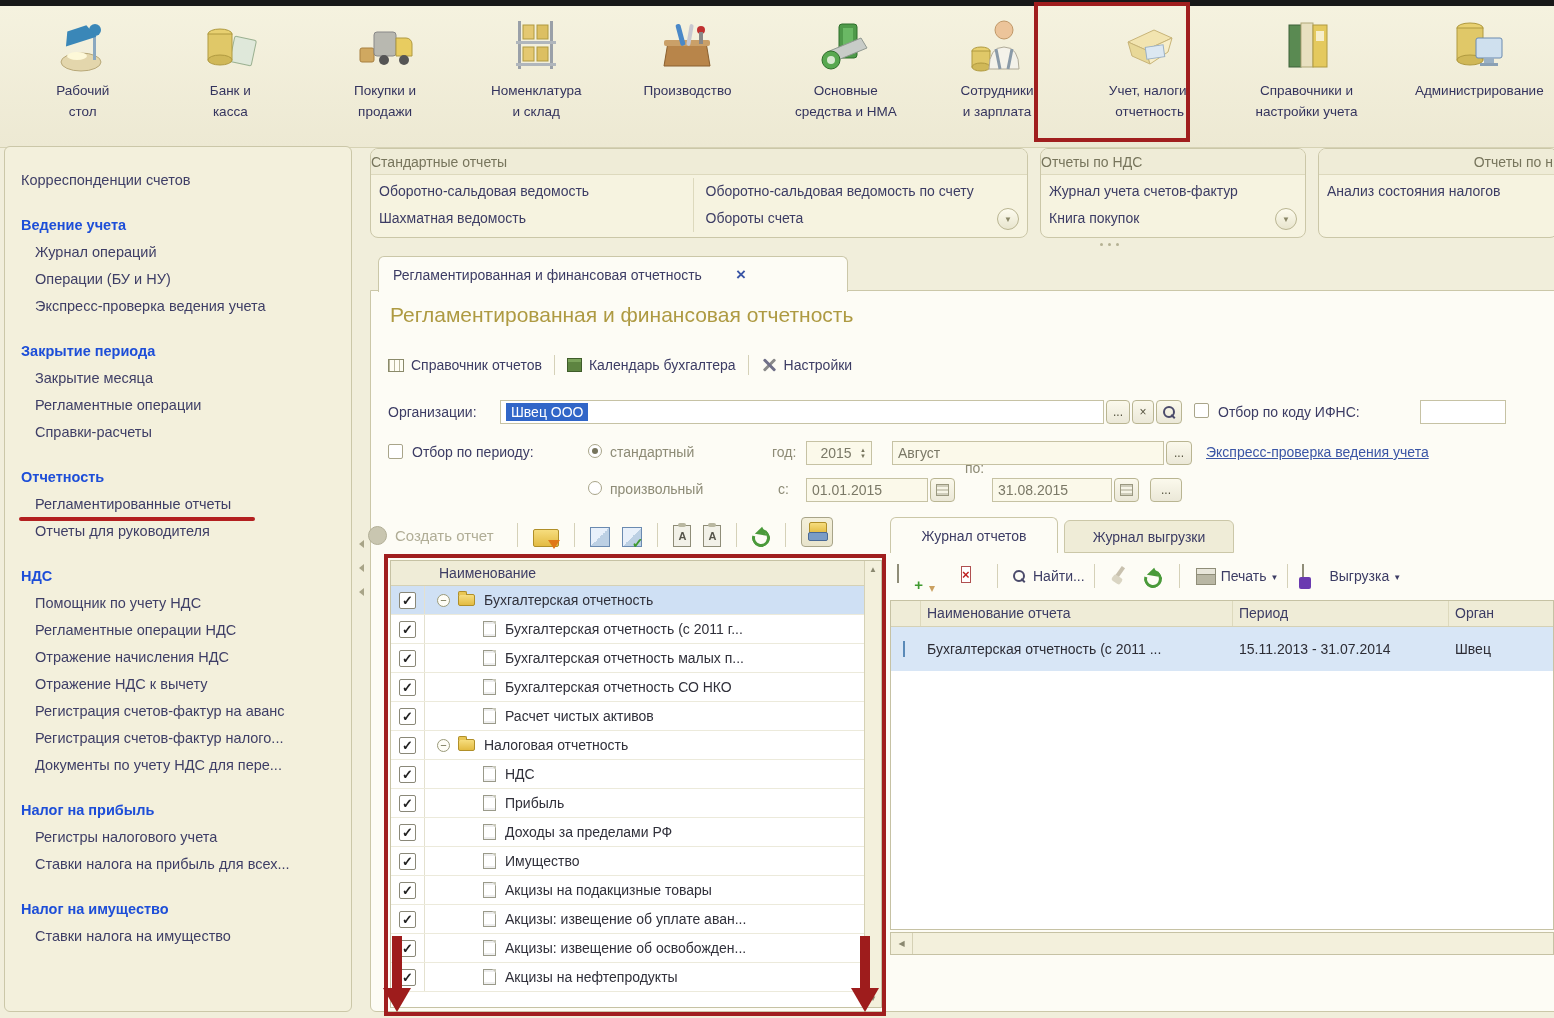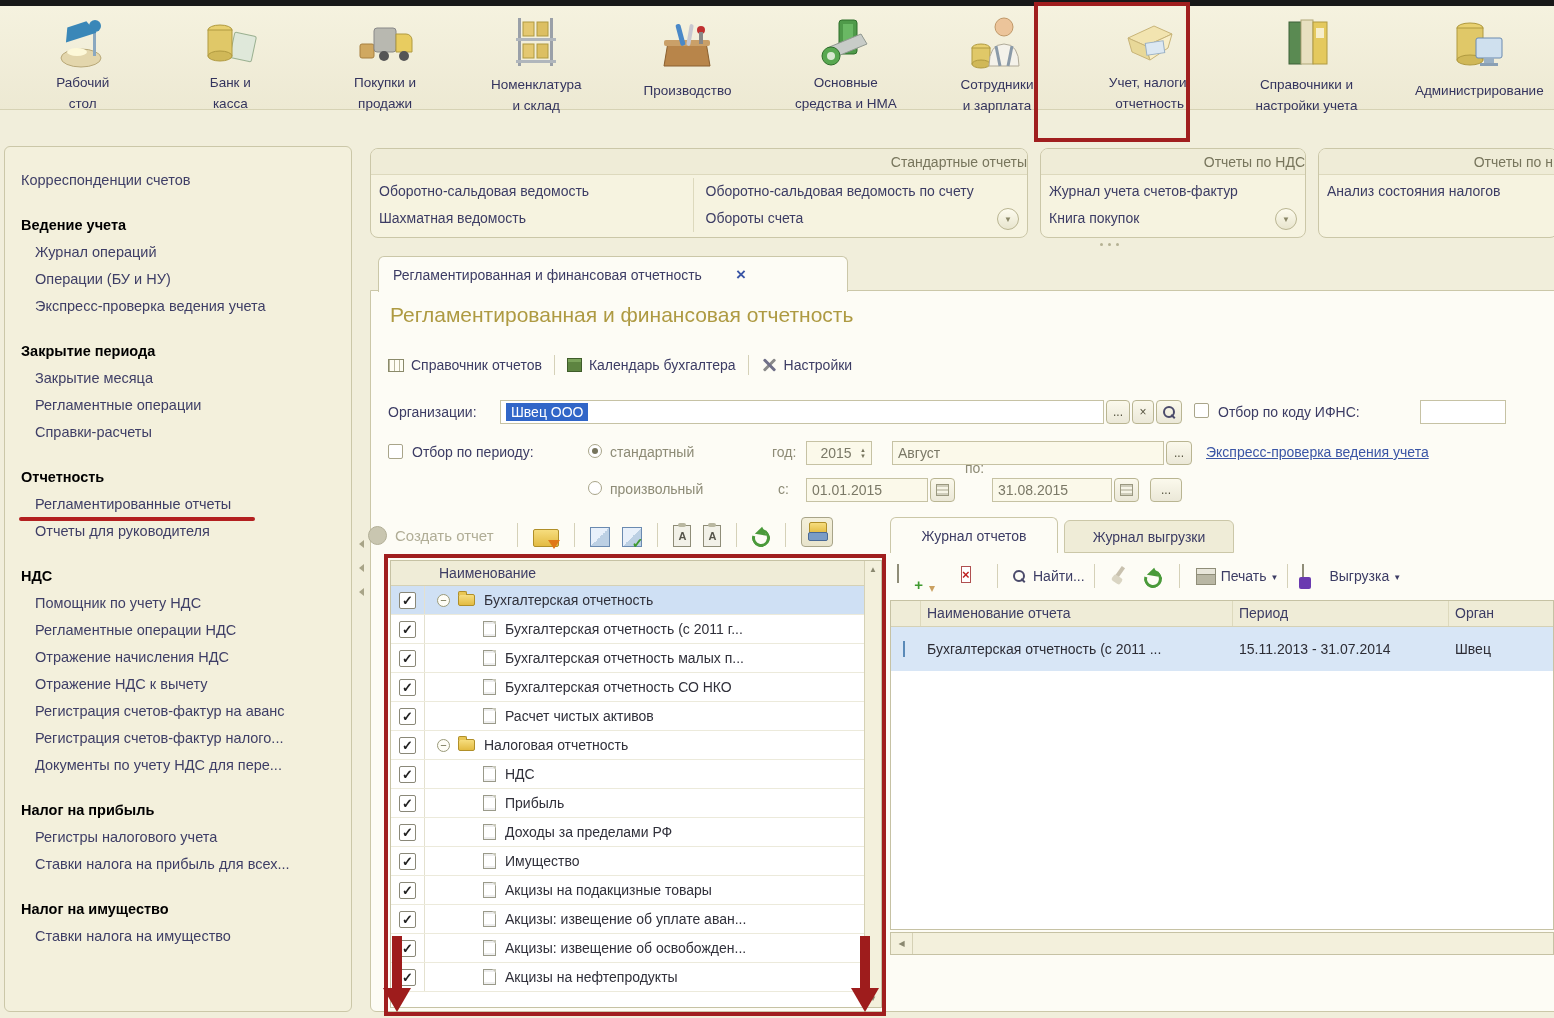--- a/index.html
+++ b/index.html
@@ -1,44 +1,44 @@
 <!DOCTYPE html>
 <html><head>
 <meta charset="utf-8">
 <style>
   * { margin:0; padding:0; box-sizing:border-box; }
   body { background:#d8d5c2; font-family:"Liberation Sans", sans-serif; }
   .screen { position:relative; width:1554px; height:1018px; background:#f1eedb; overflow:hidden; font-family:"Liberation Sans", sans-serif; }
   .topstrip { position:absolute; left:0; top:0; width:100%; height:6px; background:#181818; }
 
   
-  .toolbar { position:absolute; top:6px; left:0; right:0; height:104px; display:flex; padding-left:36px;
+  .toolbar { position:absolute; top:6px; left:0; right:0; height:142px; display:flex; padding-left:36px;
              background:linear-gradient(#f5f2df,#ede9d3); border-bottom:1px solid #d6d2b4;gap:47px; }
   .tb-item { display:flex; flex-direction:column; align-items:center; padding-top:8px; cursor:pointer; }
   .tb-item:nth-child(1){width:130px}.tb-item:nth-child(2){width:150px}.tb-item:nth-child(3){width:150px}
   .tb-item:nth-child(4){width:140px}.tb-item:nth-child(5){width:150px}.tb-item:nth-child(6){width:160px}
   .tb-item:nth-child(7){width:130px}.tb-item:nth-child(8){width:164px}.tb-item:nth-child(9){width:142px}
   .tb-item:nth-child(10){width:208px}
   .tb-ico { width:62px; height:64px; display:flex; align-items:center; justify-content:center; }
   .tb-label { font-size:13.5px; color:#34345e; text-align:center; line-height:17px; margin-top:4px; }
   .hl-box { position:absolute; left:1034px; top:2px; width:156px; height:140px; border:4px solid #a01e1e; z-index:6; }
 
   
   .sidebar { position:absolute; left:4px; top:146px; width:348px; height:866px; background:#f3f0dc;
              border:1px solid #cbc7a8; border-radius:6px; padding-top:20px; overflow:hidden; }
   .side-item { font-size:14.5px; color:#3e3e66; padding:4px 4px 4px 16px; line-height:19px; cursor:pointer; position:relative; white-space:nowrap; }
-  .side-item[data-type="header"] { color:#000000; font-weight:bold; margin-top:18px; cursor:default; }
+  .side-item[data-type="header"] { color:#1d4ed8; font-weight:bold; margin-top:18px; cursor:default; }
   .side-item[data-type="sublink"] { padding-left:30px; }
   .side-item.underlined::after { content:''; position:absolute; left:14px; width:236px; top:26px; height:4px; background:#b32020; border-radius:2px; }
   .splitter { position:absolute; left:355px; top:540px; width:12px; height:76px; display:flex; flex-direction:column; gap:16px; align-items:center; cursor:col-resize; }
   .splitter i { width:0; height:0; border-top:4px solid transparent; border-bottom:4px solid transparent; border-right:5px solid #a8a488; }
 
   
   .panel { position:absolute; background:#f6f3e0; border:1px solid #cbc7a8; border-radius:8px; overflow:hidden; }
-  .panel-h { height:26px; line-height:26px; text-align:right; background:#efecd7; border-bottom:1px solid #ddd9bd; color:#77755c; font-size:14px; }
+  .panel-h { height:26px; line-height:26px; text-align:left; background:#efecd7; border-bottom:1px solid #ddd9bd; color:#77755c; font-size:14px; }
   .panel-body { display:flex; padding:3px 8px; }
   .pcol { flex:1; }
   .pcol + .pcol { border-left:1px solid #ddd9bd; padding-left:12px; }
   .pitem { font-size:14px; color:#3c3c64; line-height:27px; cursor:pointer; white-space:nowrap; }
   .drop-circle { position:absolute; right:8px; bottom:7px; width:22px; height:22px; border-radius:50%;
                  border:1px solid #b9b592; background:linear-gradient(#fdfbee,#e8e5ce); color:#8a8768;
                  font-size:8px; display:flex; align-items:center; justify-content:center; cursor:pointer; }
   .resize-dots { position:absolute; left:1100px; top:243px; display:flex; gap:5px; cursor:pointer; }
   .resize-dots i { width:3px; height:3px; background:#b5b193; border-radius:50%; }
 

